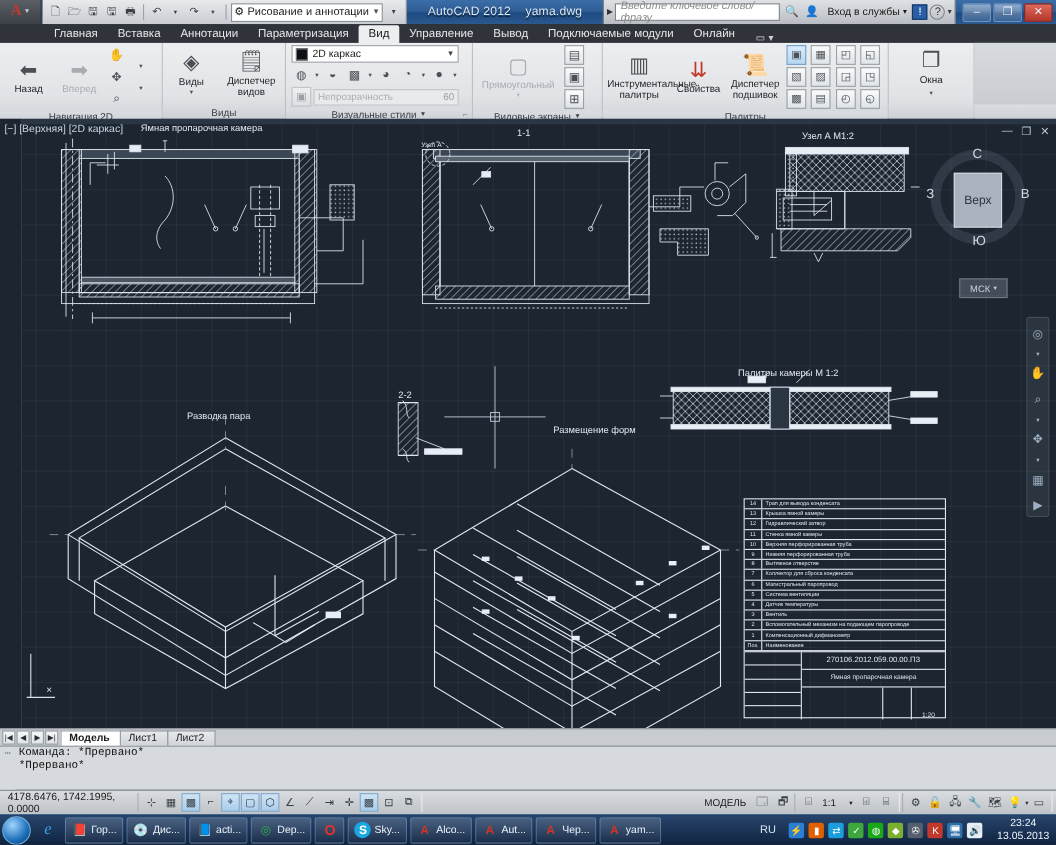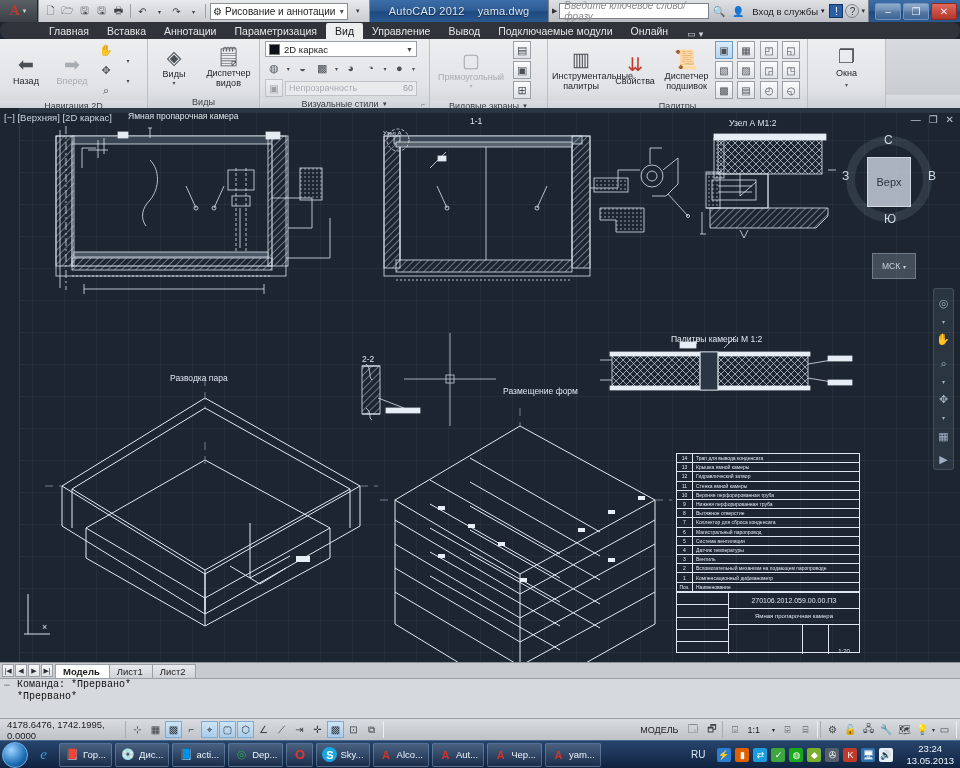--- a/index.html
+++ b/index.html
@@ -56,21 +56,21 @@
   .wbtn {
     width:26px; height:17px; border:1px solid #6f94bf; border-radius:2px;
     background: linear-gradient(to bottom, rgba(255,255,255,.45), rgba(255,255,255,.1));
     color:#eaf1fa; font-size:10px; display:flex; align-items:center; justify-content:center;
   }
   .wbtn.close { background: linear-gradient(to bottom,#e06a5c,#b3362a); border-color:#8e2b20; }
 
   
   .ribbon-tabs {
     position:absolute; left:0; top:22px; width:960px; height:17px;
-    background:#30343a; display:flex; align-items:flex-end; padding-left:40px;border-radius:8px;
+    background:#30343a; display:flex; align-items:flex-end; padding-left:40px;
   }
   .rtab {
     font-size:10.5px; color:#e4e6e9; padding:2px 9px 2px 9px; height:16px;
     display:flex; align-items:center; white-space:nowrap;
   }
   .rtab.active { background:#eceef0; color:#1b1b1b; border-radius:2px 2px 0 0; }
   .menu-arrow { margin-left:10px; display:flex; align-items:center; gap:3px; color:#cfd3d8; font-size:9px; }
 
   
   .ribbon {
@@ -156,21 +156,21 @@
     font-size:11px; color:#2a3440;
   }
   .vc-n, .vc-s, .vc-e, .vc-w {
     position:absolute; color:#cfd8e3; font-size:12px;
   }
   .vc-n { left:38px; top:-3px; }
   .vc-s { left:38px; bottom:-4px; }
   .vc-e { right:-4px; top:33px; }
   .vc-w { left:-4px; top:33px; }
   .ucs-btn {
-    position:absolute; right:44px; top:145px; width:44px; height:26px;
+    position:absolute; right:44px; top:145px; width:44px; height:18px;
     background:rgba(140,152,168,.35); border:1px solid rgba(180,192,208,.4);
     color:#c6d0dc; font-size:8.5px; display:flex; align-items:center; justify-content:center; gap:3px;
   }
   .navbar {
     position:absolute; right:6px; top:180px; width:21px; height:182px;
     background:rgba(120,134,152,.16); border:1px solid rgba(150,165,185,.22);
     border-radius:3px; display:flex; flex-direction:column; align-items:center;
     padding-top:5px; gap:5px;
   }
   .navbar .ni { width:17px; height:19px; display:flex; align-items:center; justify-content:center;

